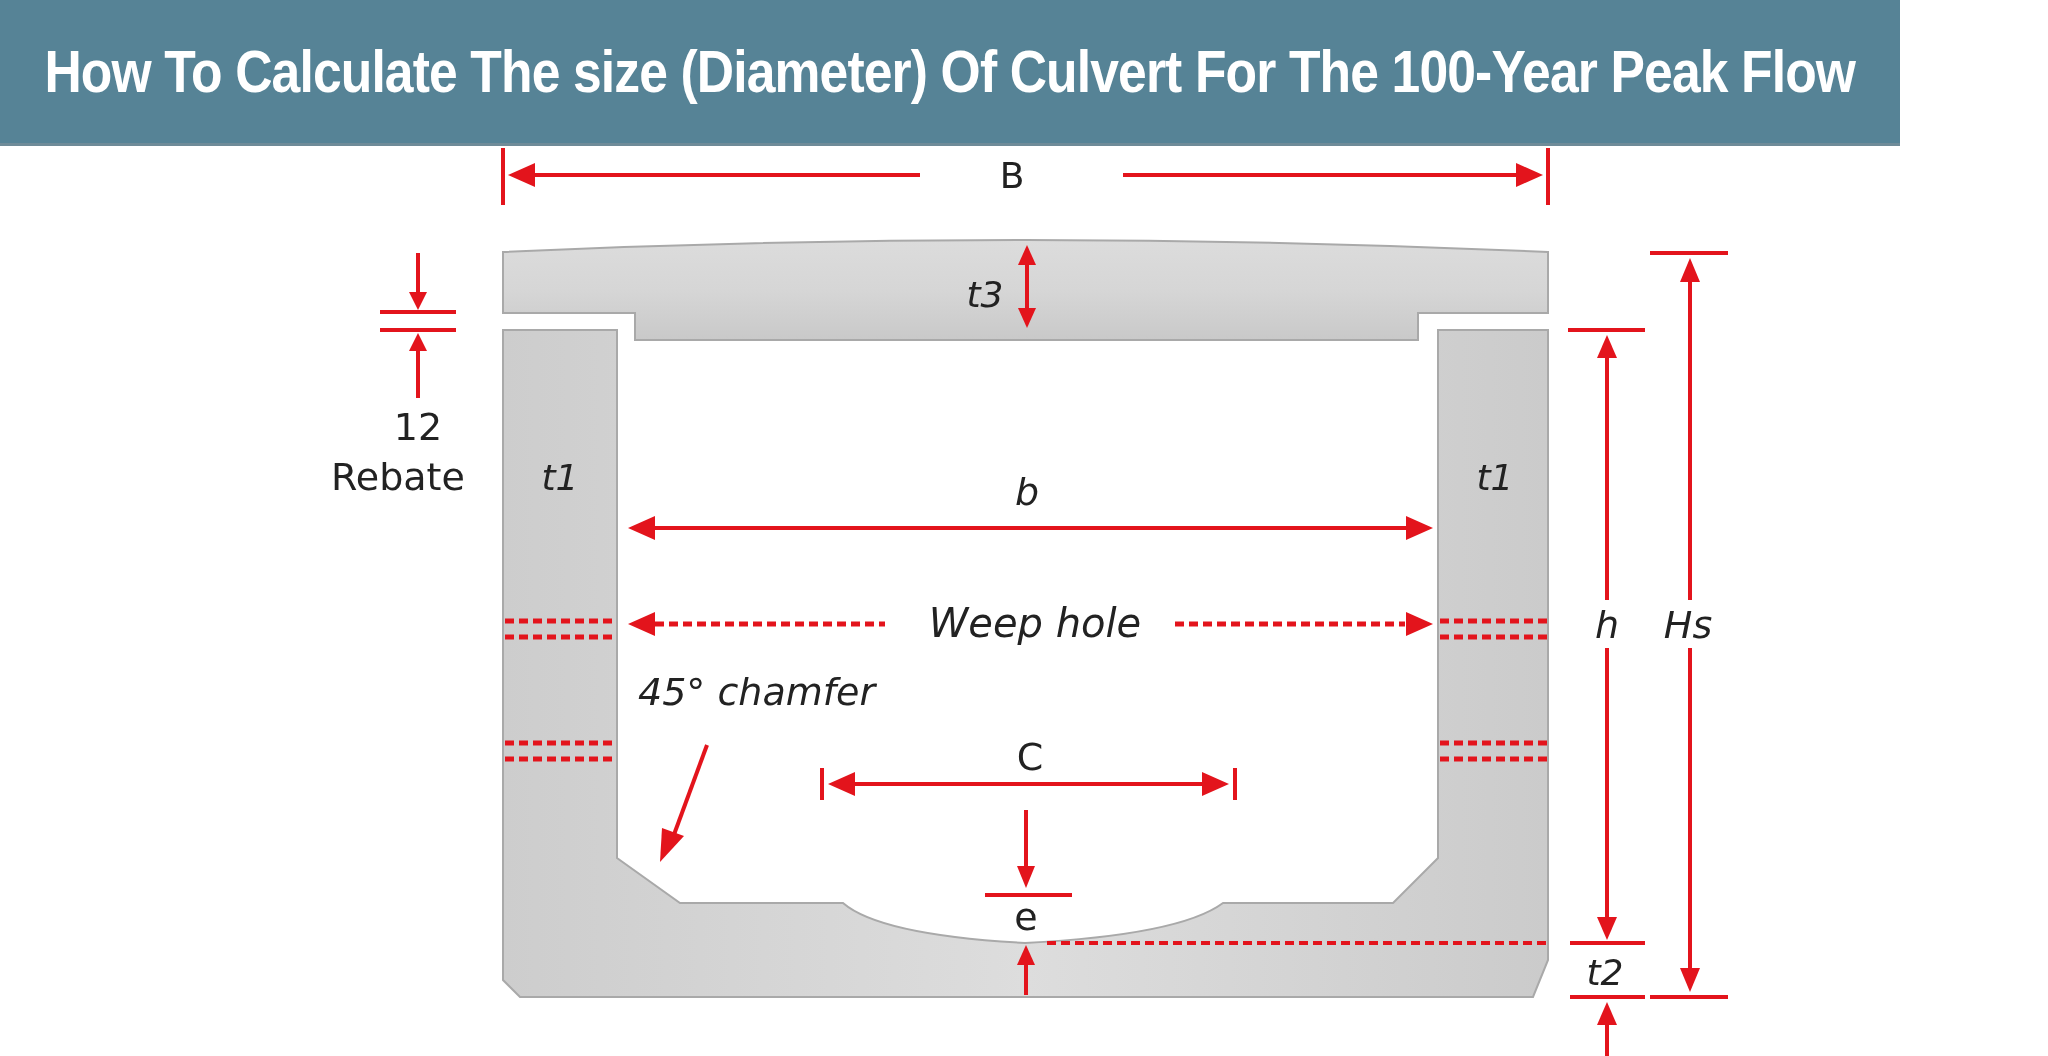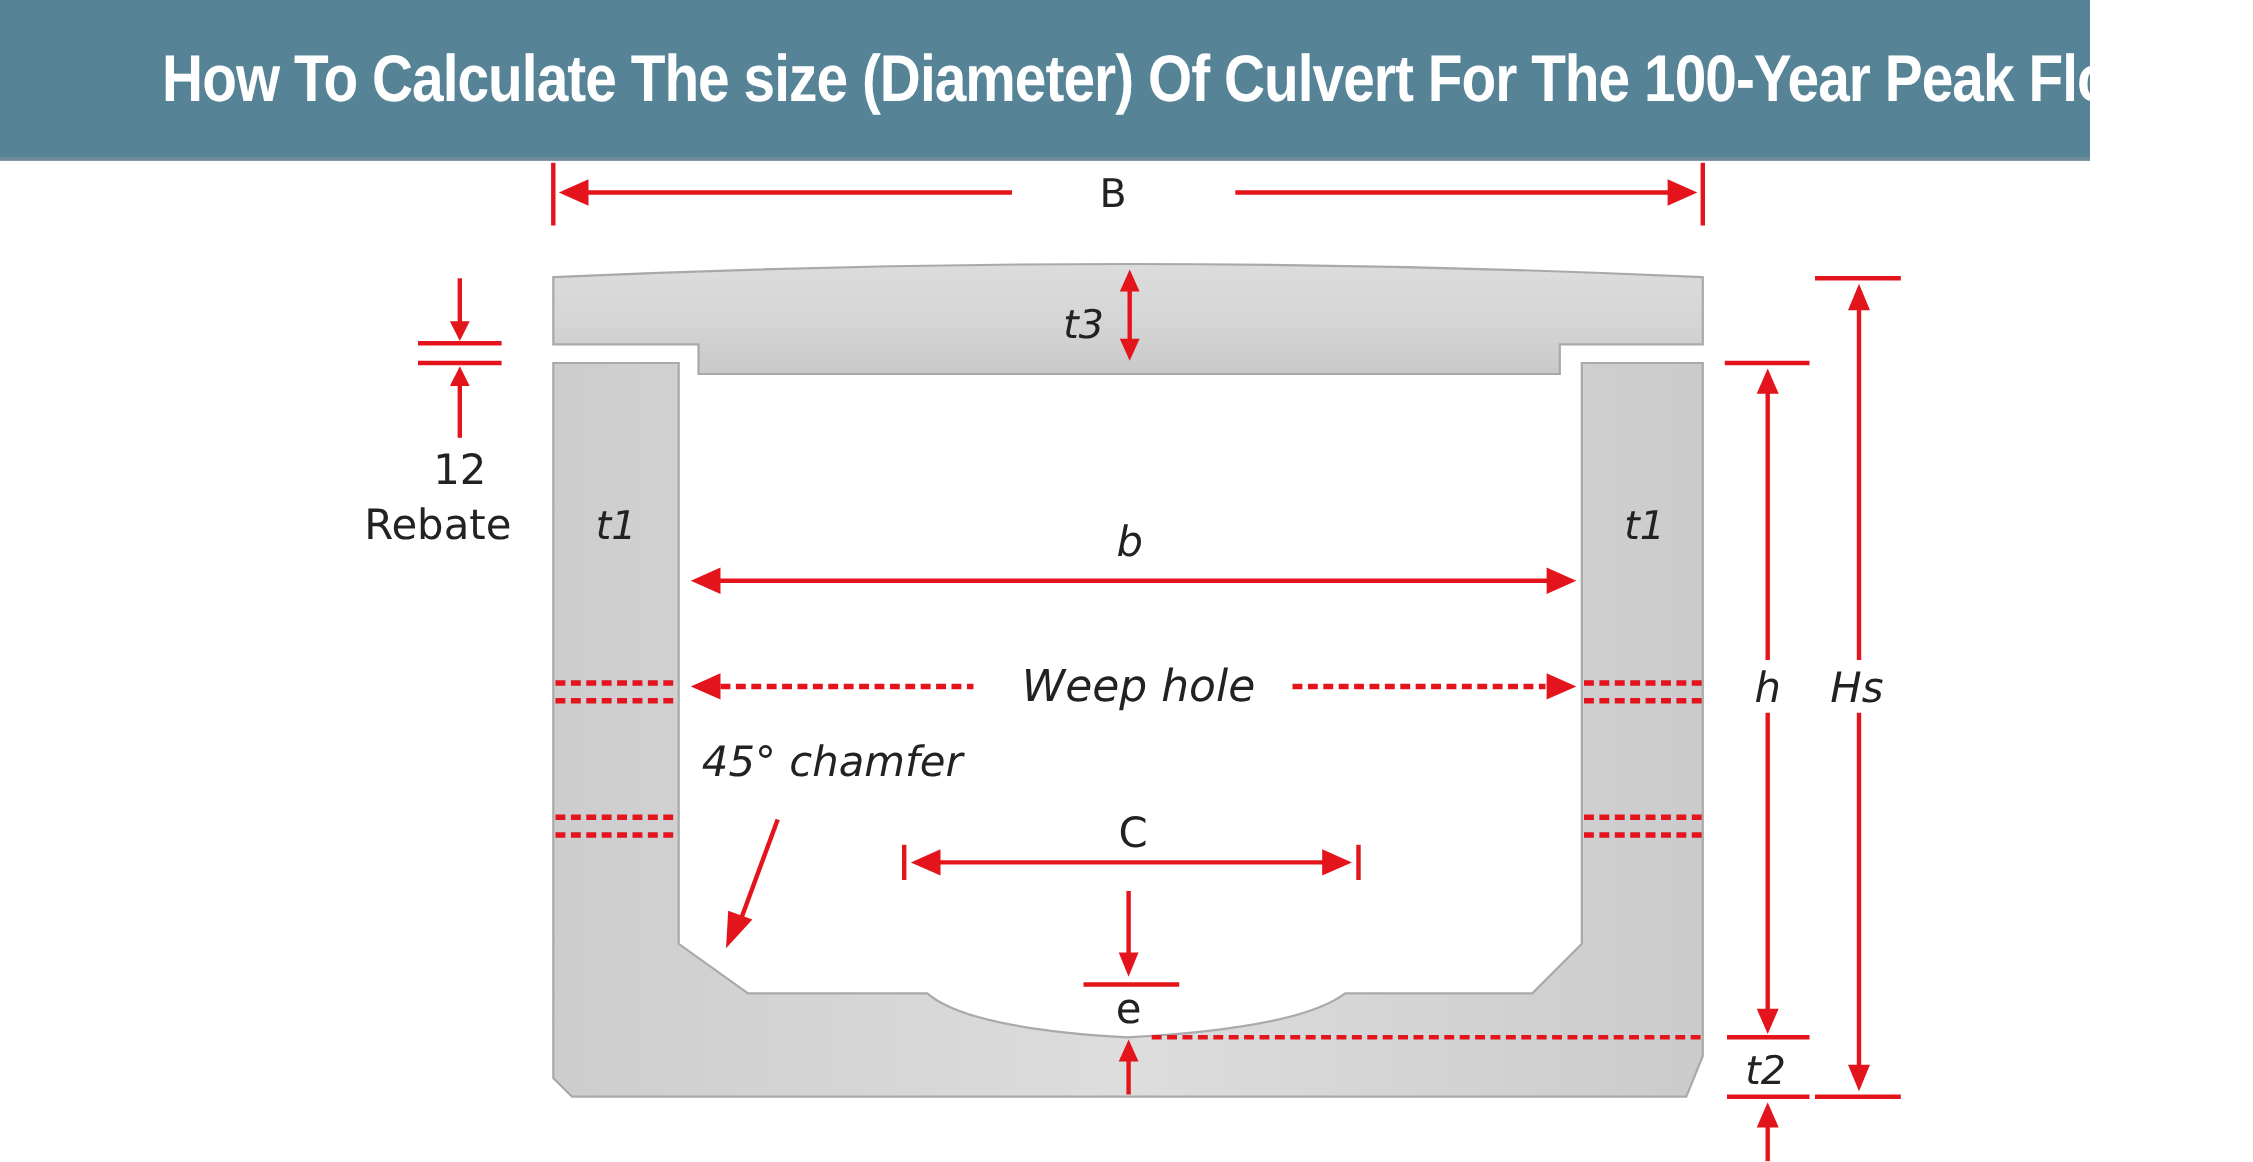--- a/index.html
+++ b/index.html
@@ -1,17 +1,17 @@
 <!DOCTYPE html>
 <html><head>
 <meta charset="utf-8">
 <style>
   html, body { margin: 0; padding: 0; background: #ffffff; }
   body { width: 2048px; height: 1056px; position: relative; overflow: hidden; font-family: "Liberation Sans", sans-serif; }
-  .banner { position: absolute; left: 0; top: 0; width: 1900px; height: 143px; background: #568396; border-bottom: 3px solid #6f8b98; display: flex; align-items: center; }
+  .banner { position: absolute; left: 0; top: 0; width: 1900px; height: 143px; background: #568396; border-bottom: 3px solid #6f8b98; display: flex; align-items: center; justify-content: center; }
   .banner h1 { margin: 0; color: #ffffff; font-family: "Liberation Sans", sans-serif; font-weight: 700; font-size: 60px; letter-spacing: -1px; transform: scaleX(0.86); transform-origin: center; white-space: nowrap; }
   svg.diagram { position: absolute; left: 0; top: 0; }
   .lbl { font-family: "DejaVu Sans", sans-serif; fill: #222; }
   .it { font-style: italic; }
 </style>
 </head>
 <body>
 
 <div class="banner">
   <h1>How To Calculate The size (Diameter) Of Culvert For The 100-Year Peak Flow</h1>

